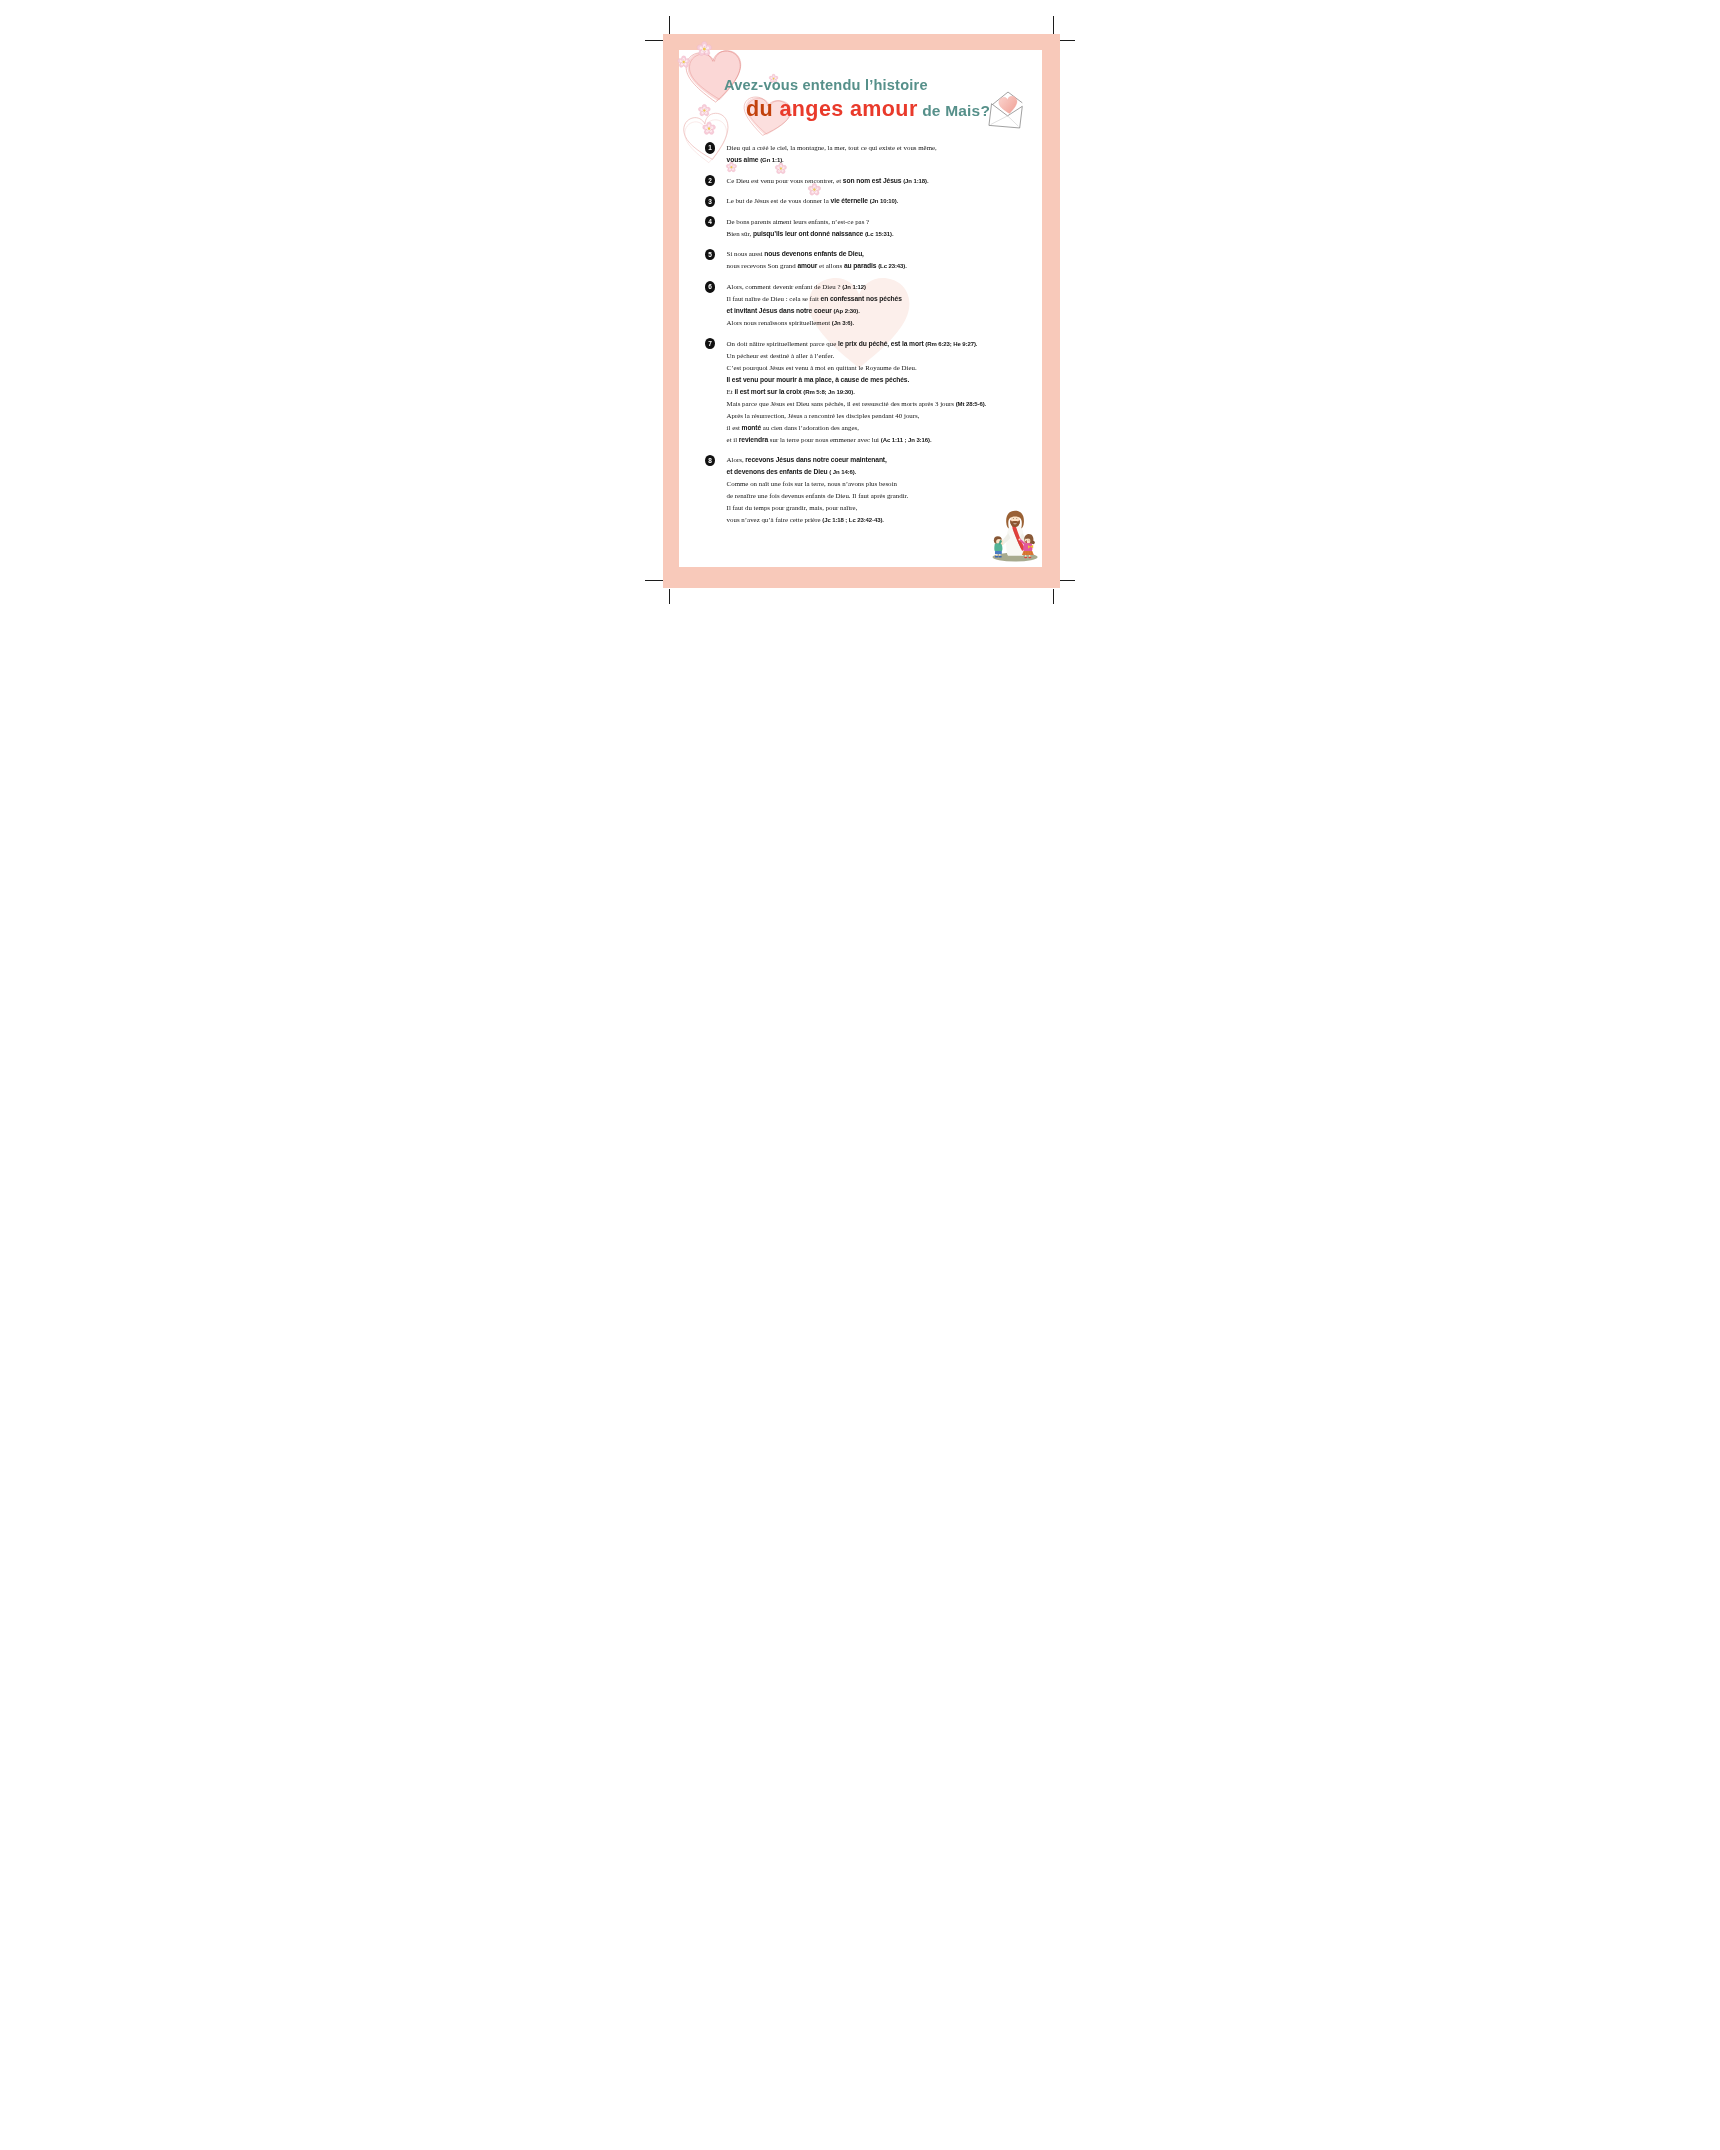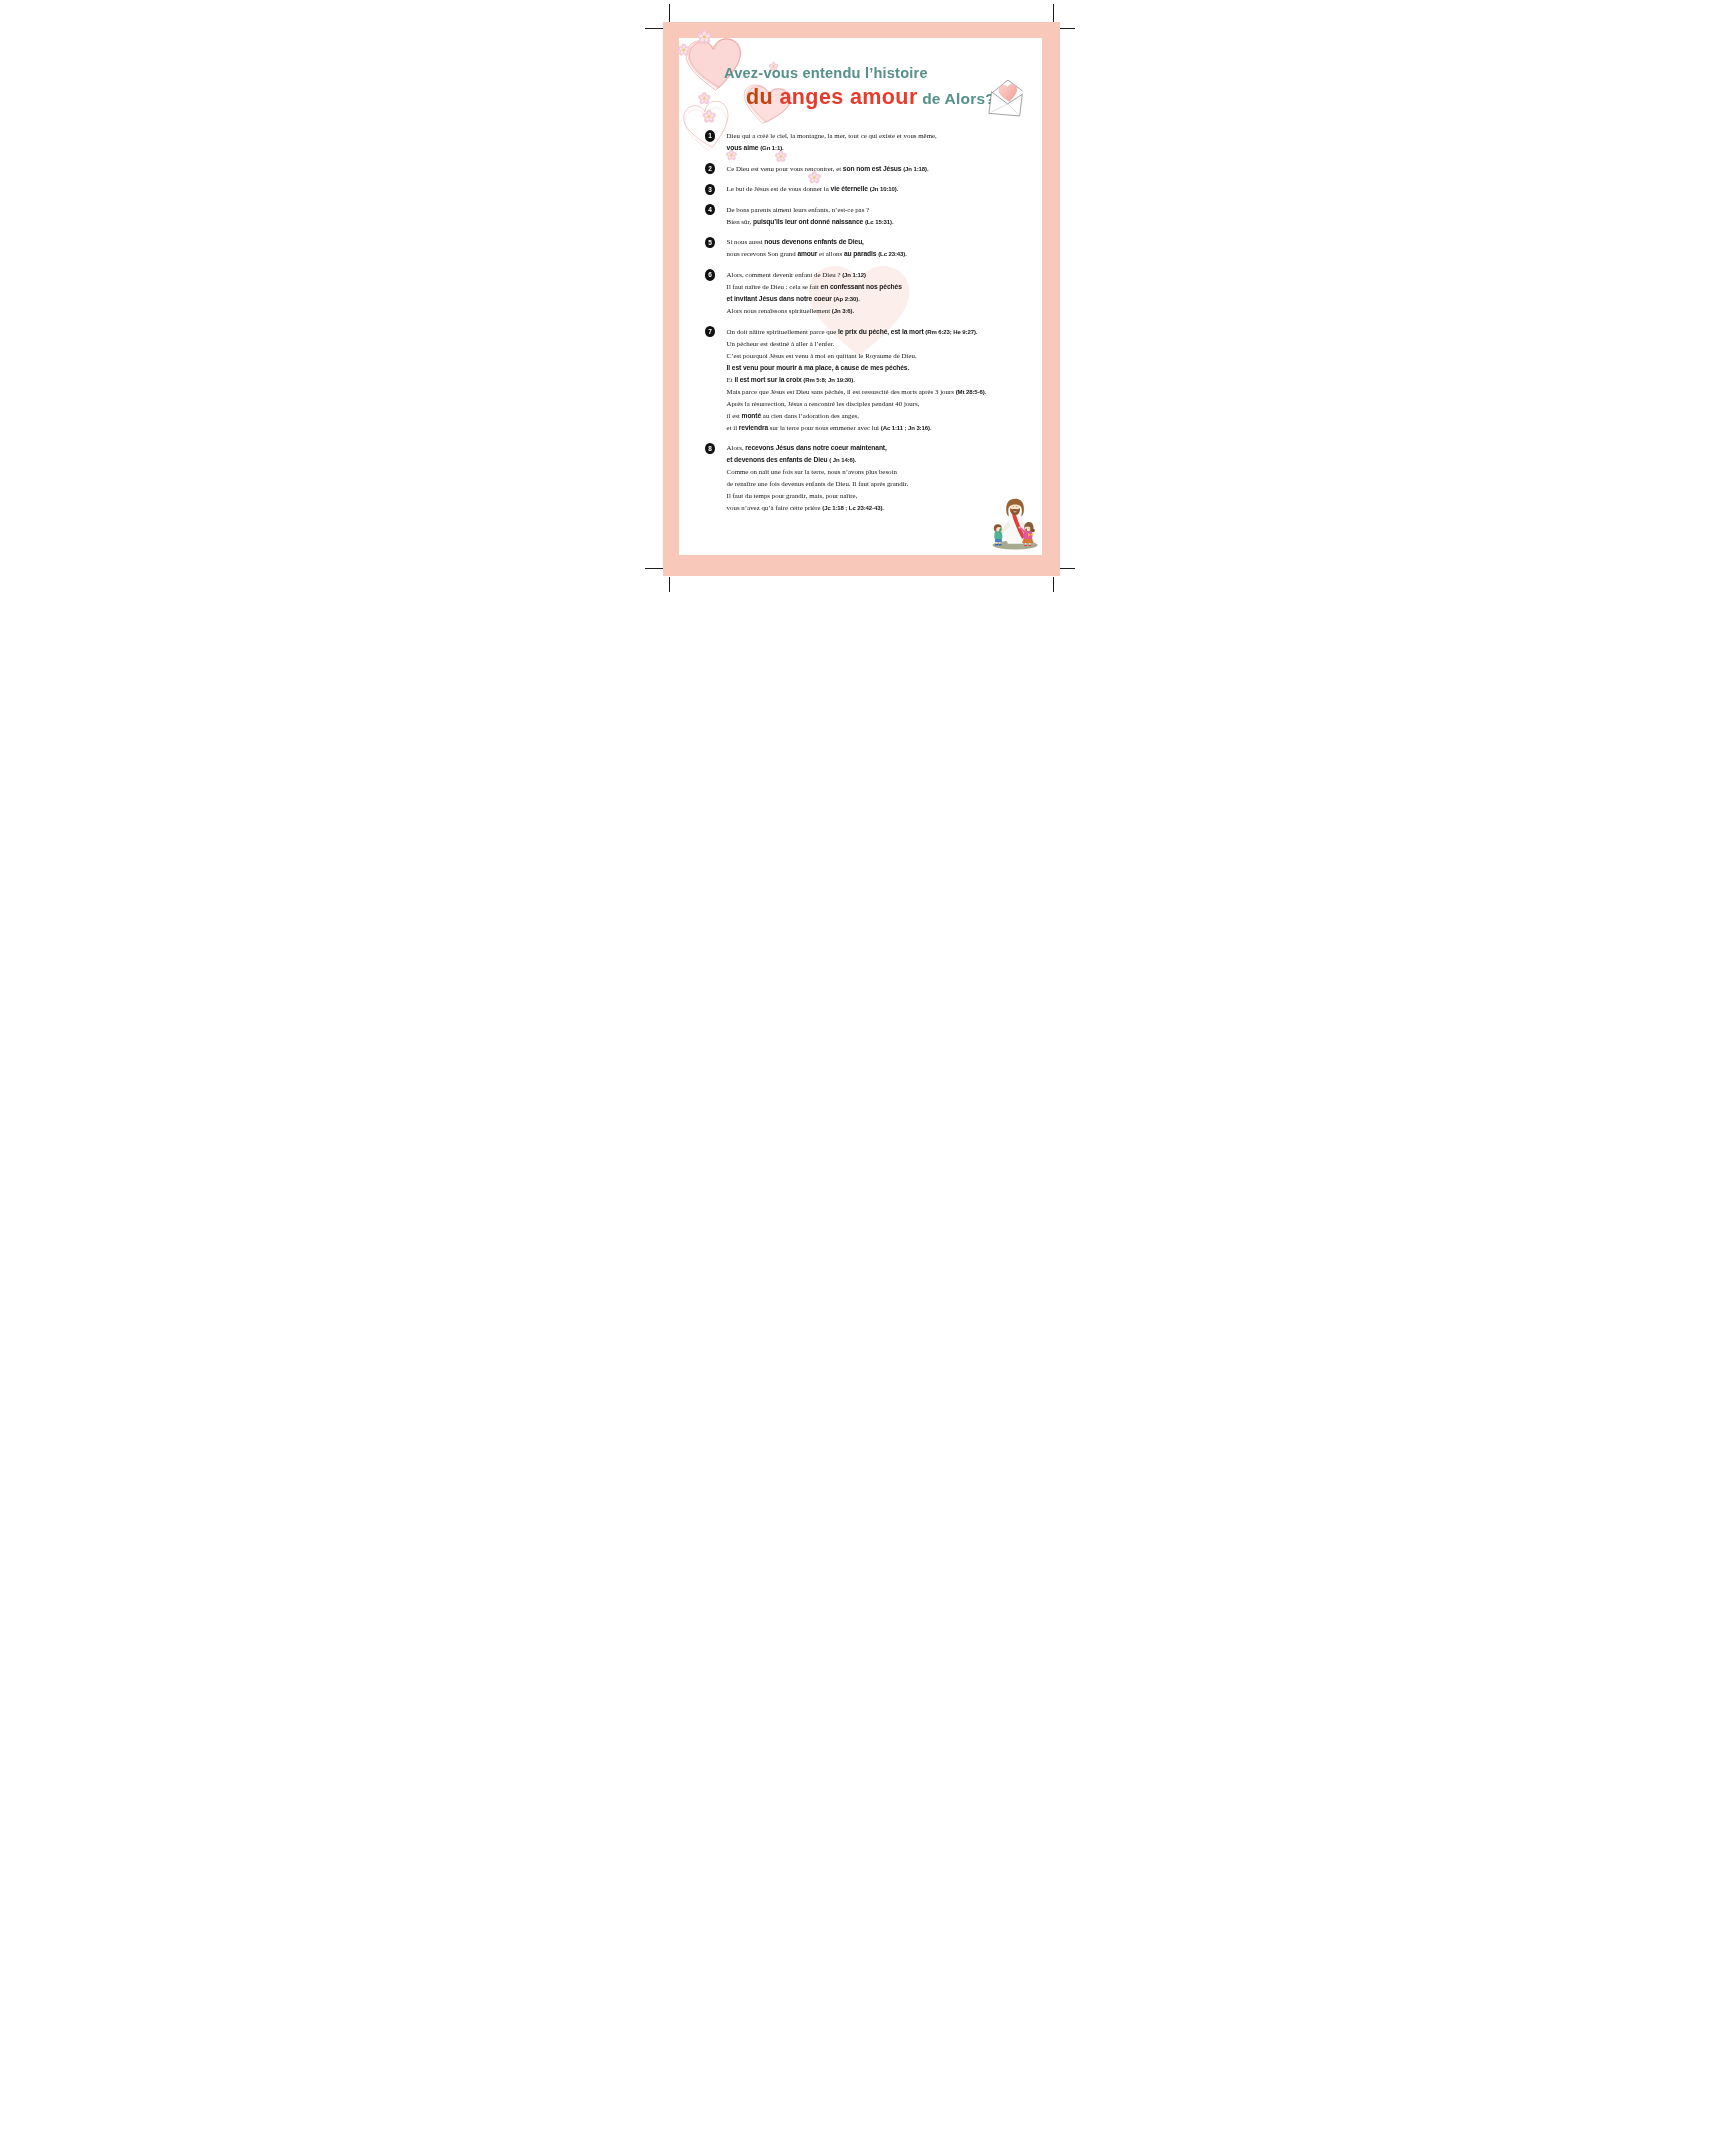--- a/index.html
+++ b/index.html
@@ -1,17 +1,17 @@
 <!DOCTYPE html>
 <html style="font-size:6.9px"><head>
 <meta charset="utf-8">
 <style>
   html,body{margin:0;padding:0;background:#ffffff;}
   #canvas{
-    position:relative;width:430px;height:588px;margin:4px auto;
+    position:relative;width:430px;height:588px;margin:16px auto;
     background:#ffffff;overflow:hidden;
     font-family:"Liberation Serif",serif;color:#151515;
   }
   
   .cm{position:absolute;background:#1c1c1c;}
   
   #frame{position:absolute;left:18px;top:18px;width:397px;height:554px;background:#f8c9ba;}
   #inner{position:absolute;left:34px;top:34px;width:363px;height:517px;background:#ffffff;}
   
   #decor{position:absolute;left:0;top:0;width:430px;height:588px;pointer-events:none;}
@@ -118,21 +118,21 @@
     <use href="#flower" transform="translate(90,106) scale(0.82)"></use>
     <use href="#flower" transform="translate(138,219) scale(0.82)"></use>
     <use href="#flower" transform="translate(149,261) scale(0.88)"></use>
     <use href="#flower" transform="translate(299,145) scale(0.62)"></use>
     <use href="#flower" transform="translate(201,351) scale(0.72)"></use>
     <use href="#flower" transform="translate(316,354) scale(0.78)"></use>
     <use href="#flower" transform="translate(394,403) scale(0.85)"></use>
   </svg>
 
   <div id="title1">Avez-vous entendu l’histoire</div>
-  <div id="title2"><span class="t-du">du</span><span class="t-grand"> </span><span class="t-grand">anges amour</span><span class="t-dedieu"> </span><span class="t-dedieu">de Alors?</span></div>
+  <div id="title2"><span class="t-du">du</span><span class="t-grand"> </span><span class="t-grand">anges amour</span><span class="t-dedieu"> </span><span class="t-dedieu">de Mais?</span></div>
 
   <svg id="envelope" viewBox="0 0 92 97">
     <defs>
       <linearGradient id="hg" x1="0" y1="0" x2="1" y2="1">
         <stop offset="0" stop-color="#fbd3cd"></stop>
         <stop offset="1" stop-color="#ef9e93"></stop>
       </linearGradient>
     </defs>
     <path d="M10,36 L46,7 L79,32" fill="#ffffff" stroke="#4a4a4a" stroke-width="1.2"></path>
     <g transform="translate(46,31) rotate(-8)">

